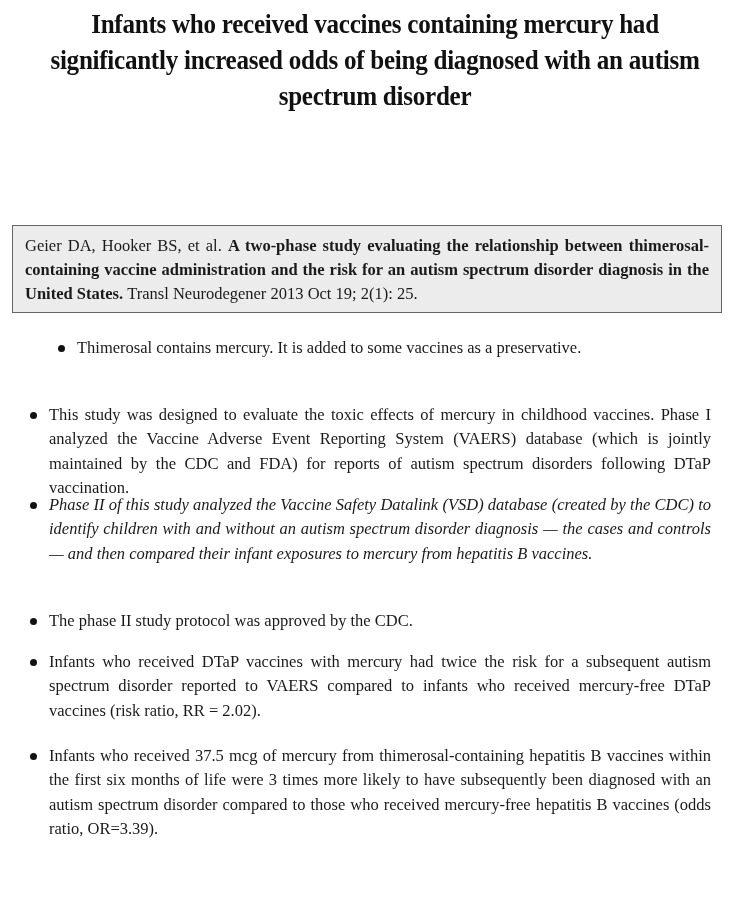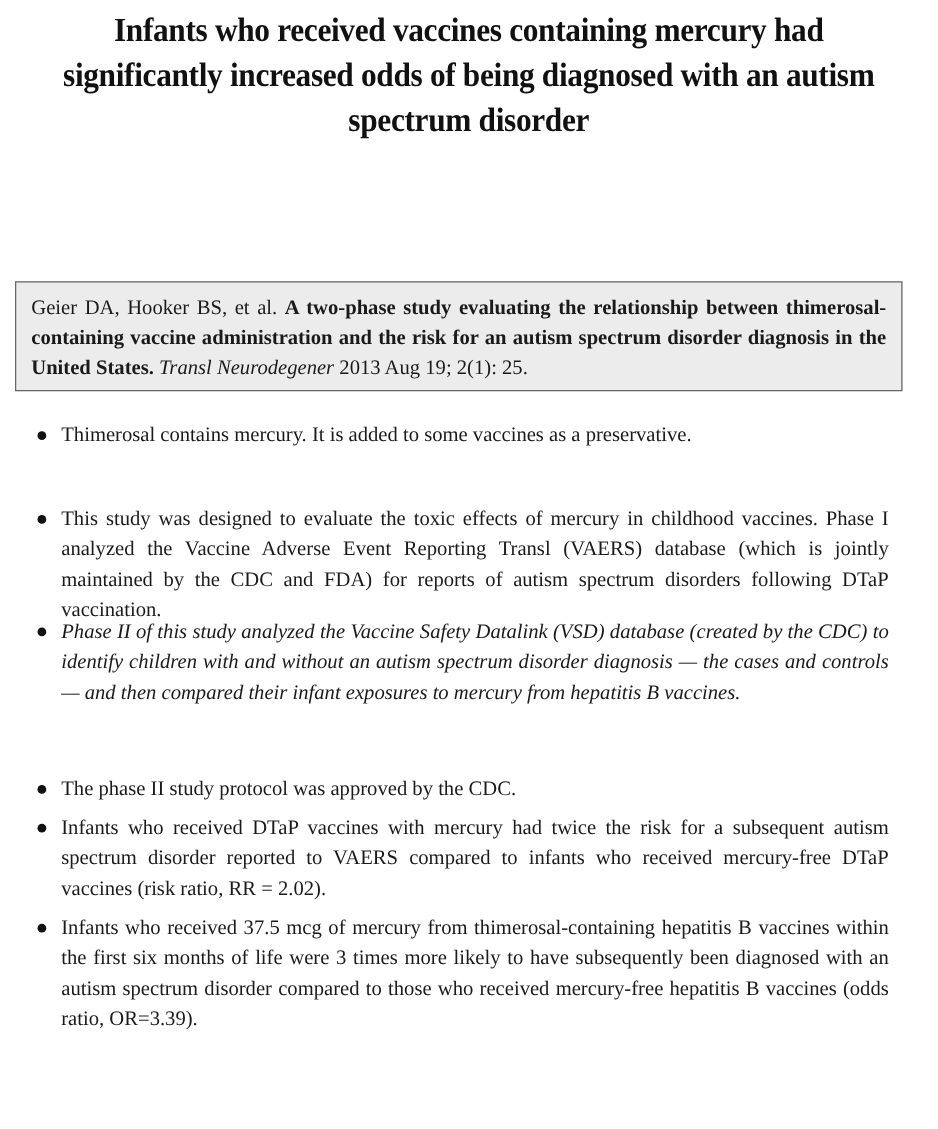--- a/index.html
+++ b/index.html
@@ -55,21 +55,21 @@
       height: 70px;
       padding: 8px 12px 8px 12px;
       background: #ececec;
       border: 1.5px solid #666666;
       font-size: 16.5px;
       line-height: 24px;
       text-align: justify;
       color: #1a1a1a;
     }
     .citation .bold { font-weight: bold; }
-    .citation .ital { font-style: italic; }
+    .citation .ital { }
     .bullets {
       position: absolute;
       left: 0;
       top: 336px;
       width: 750px;
       margin: 0;
       padding: 0;
       list-style: none;
     }
     .bullet {
@@ -83,47 +83,47 @@
     }
     .bullet .dot {
       position: absolute;
       left: 30px;
       top: 9px;
       width: 7px;
       height: 7px;
       border-radius: 50%;
       background: #111111;
     }
-    .b1 { position: absolute; top: 0; }
+    .b1 { position: absolute; top: 0; margin-left: 28px; }
     .b2 { position: absolute; top: 67px; }
     .b3 { position: absolute; top: 157px; font-style: italic; }
-    .b4 { position: absolute; top: 283px; }
+    .b4 { position: absolute; top: 273px; }
     .b5 { position: absolute; top: 314px; font-family: Liberation Serif, serif; }
-    .b6 { position: absolute; top: 394px; }
+    .b6 { position: absolute; top: 408px; }
   </style>
 </head>
 <body>
 
 <div class="page">
 
   <h1 class="title" style="margin:0;">Infants who received vaccines containing mercury had significantly increased odds of being diagnosed with an autism spectrum disorder</h1>
 
 
   <div class="citation">
-    <span>Geier DA, Hooker BS, et al. </span><span class="bold">A two-phase study evaluating the relationship between thimerosal-containing vaccine administration and the risk for an autism spectrum disorder diagnosis in the United States. </span><span class="ital">Transl Neurodegener</span><span> 2013 Aug 19; 2(1): 25.</span>
+    <span>Geier DA, Hooker BS, et al. </span><span class="bold">A two-phase study evaluating the relationship between thimerosal-containing vaccine administration and the risk for an autism spectrum disorder diagnosis in the United States. </span><span class="ital">Transl Neurodegener</span><span> 2013 Oct 19; 2(1): 25.</span>
   </div>
 
   <ul class="bullets">
     <li class="bullet b1">
       <span class="dot"></span>
       <span>Thimerosal contains mercury. It is added to some vaccines as a preservative.</span>
     </li>
     <li class="bullet b2">
       <span class="dot"></span>
-      <span>This study was designed to evaluate the toxic effects of mercury in childhood vaccines. Phase I analyzed the Vaccine Adverse Event Reporting Transl (VAERS) database (which is jointly maintained by the CDC and FDA) for reports of autism spectrum disorders following DTaP vaccination.</span>
+      <span>This study was designed to evaluate the toxic effects of mercury in childhood vaccines. Phase I analyzed the Vaccine Adverse Event Reporting System (VAERS) database (which is jointly maintained by the CDC and FDA) for reports of autism spectrum disorders following DTaP vaccination.</span>
     </li>
     <li class="bullet b3">
       <span class="dot"></span>
       <span>Phase II of this study analyzed the Vaccine Safety Datalink (VSD) database (created by the CDC) to identify children with and without an autism spectrum disorder diagnosis — the cases and controls — and then compared their infant exposures to mercury from hepatitis B vaccines.</span>
     </li>
     <li class="bullet b4">
       <span class="dot"></span>
       <span>The phase II study protocol was approved by the CDC.</span>
     </li>
     <li class="bullet b5">

